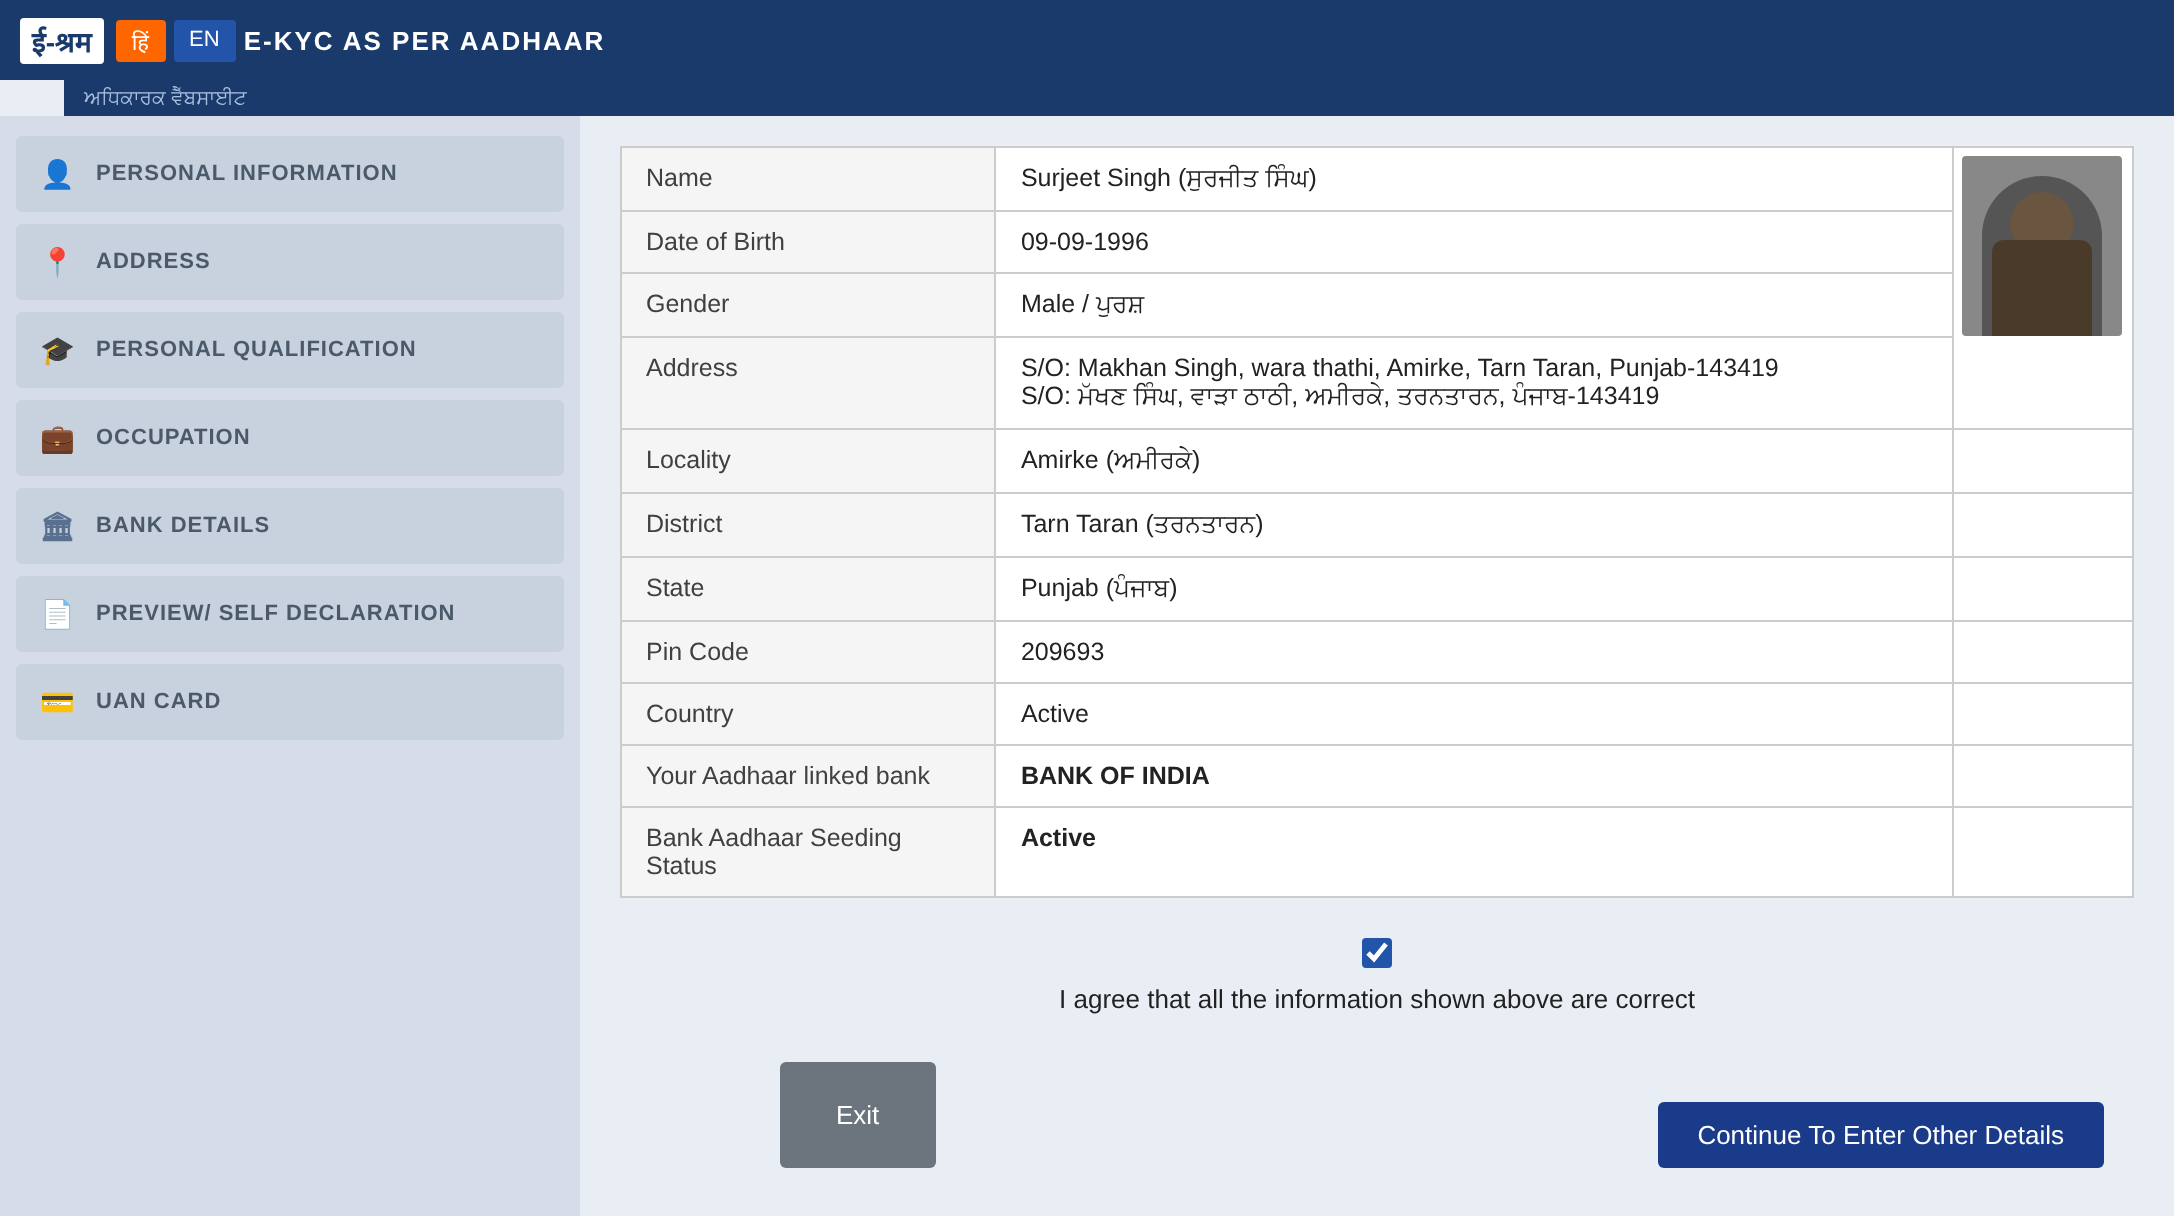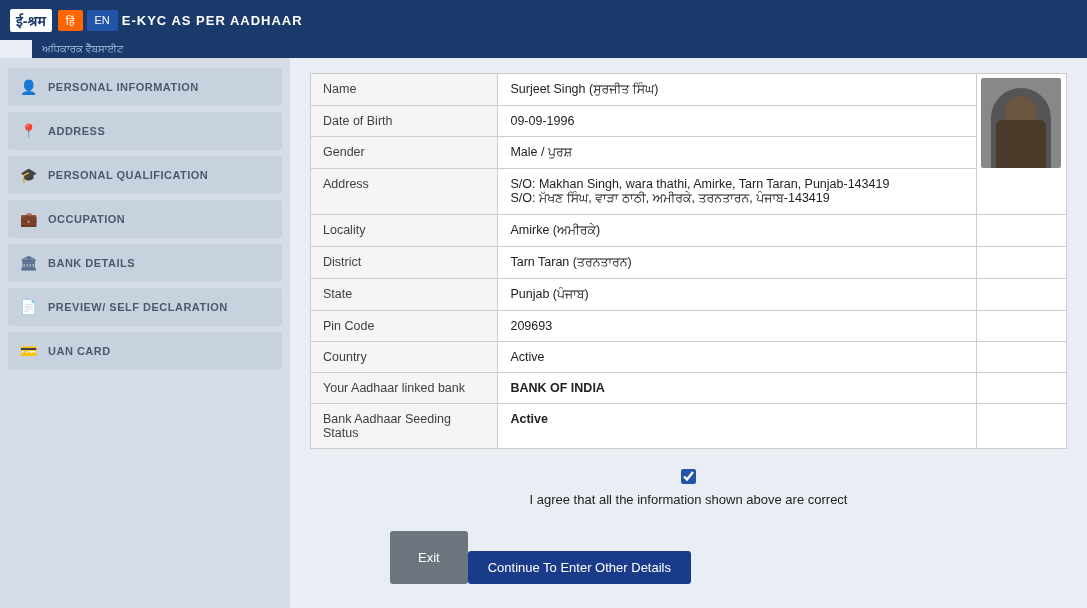--- a/index.html
+++ b/index.html
@@ -202,21 +202,21 @@
       accent-color: #2255aa;
     }
     .checkbox-label {
       font-size: 13px;
       color: #222;
     }
 
     
     .bottom-buttons {
       display: flex;
-      justify-content: flex-start;
+      justify-content: space-between;
       padding: 6px 15px 10px 0;
     }
     .btn-exit {
       background: #6c757d;
       color: white;
       border: none;
       padding: 9px 28px;
       font-size: 13px;
       border-radius: 3px;
       cursor: pointer;

